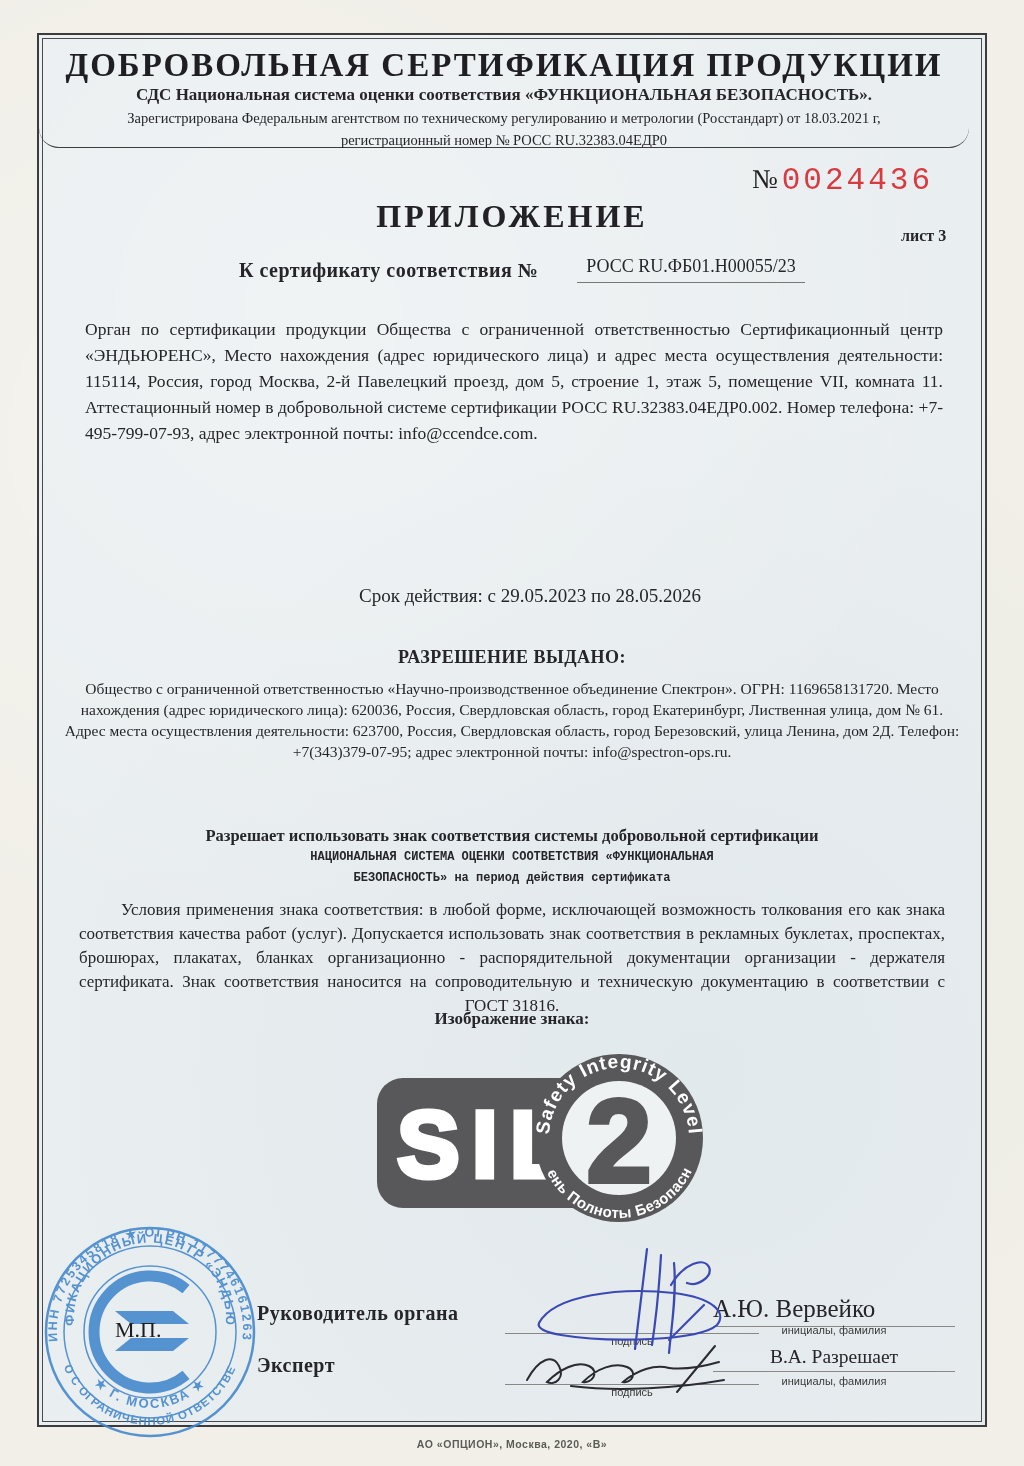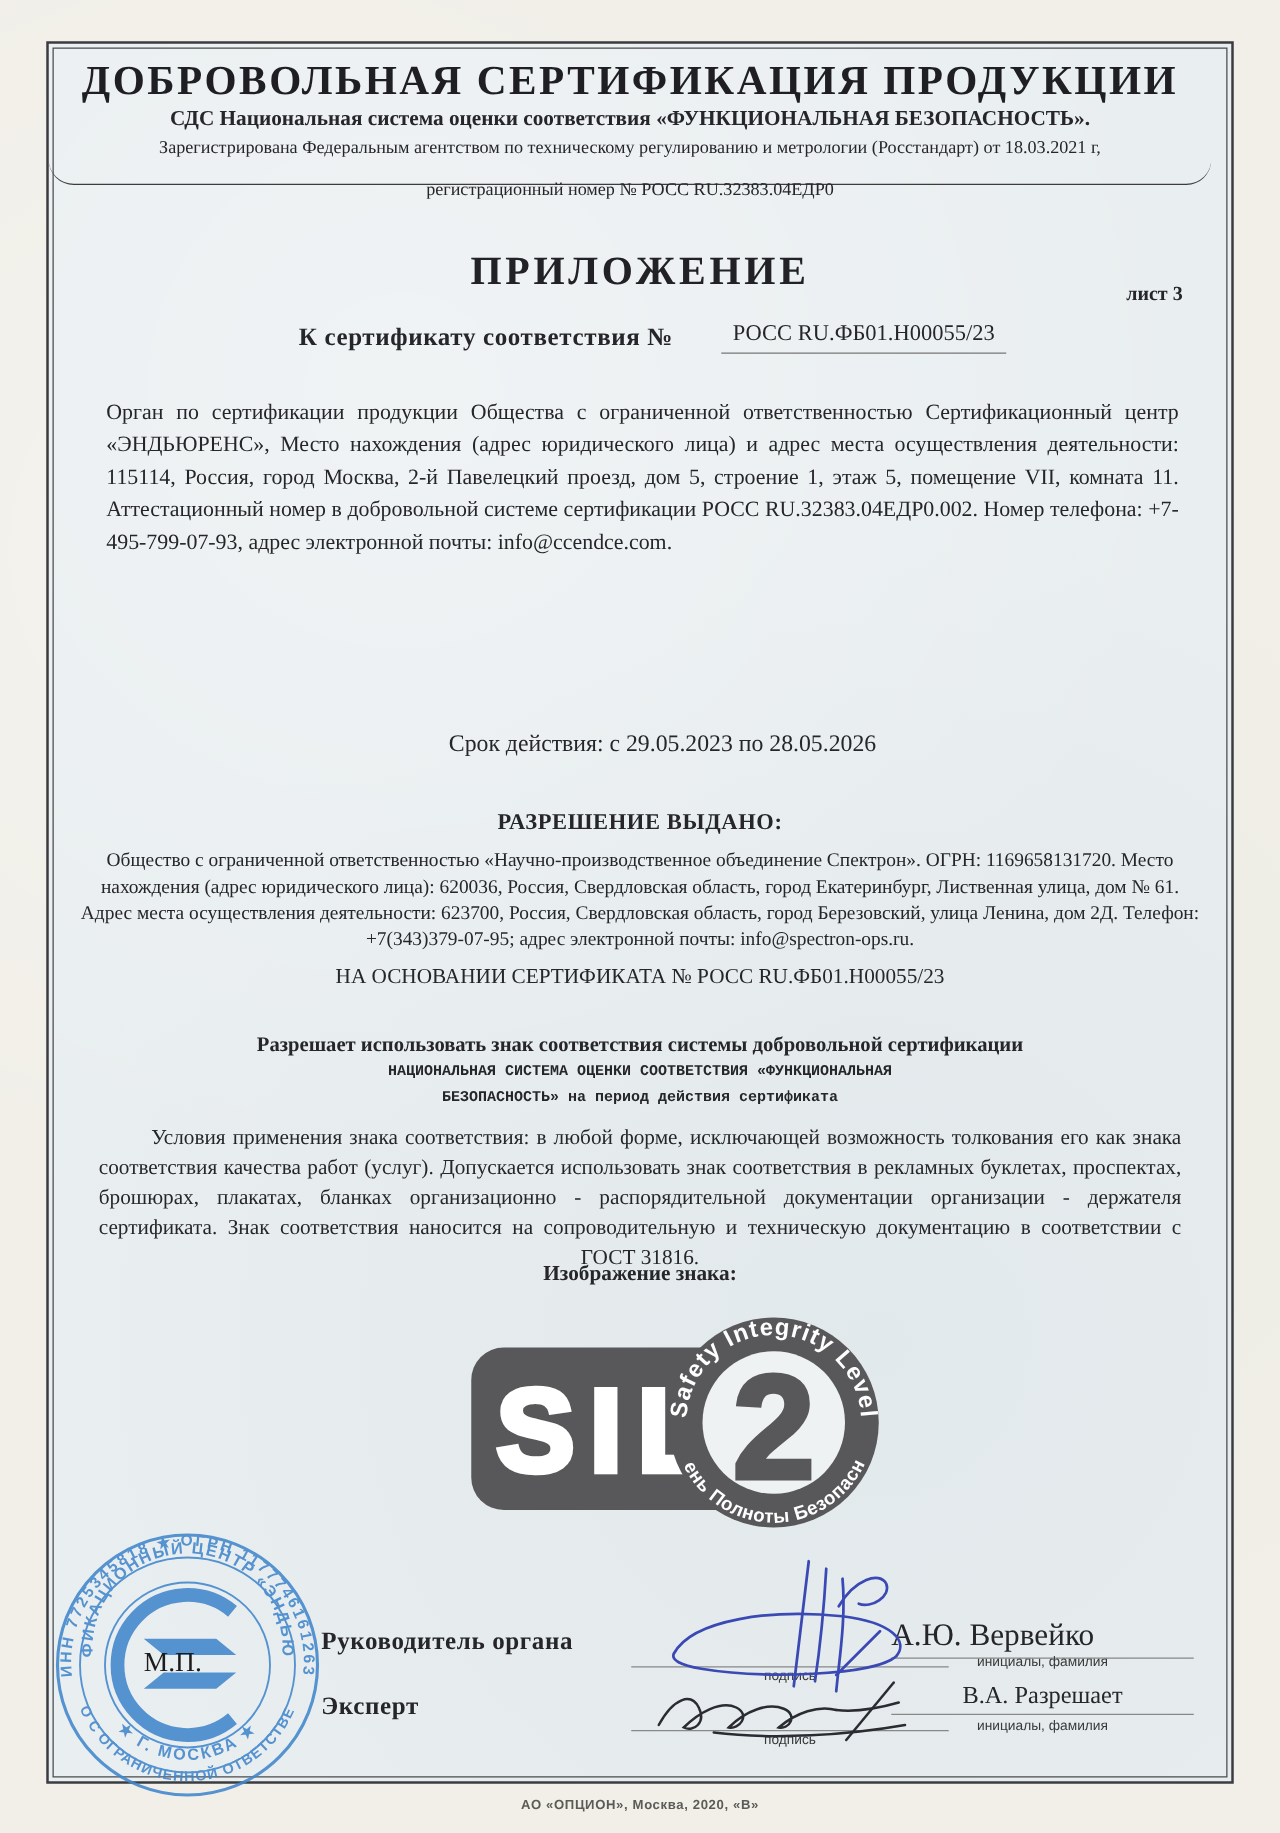--- a/index.html
+++ b/index.html
@@ -66,39 +66,42 @@
 </head>
 <body>
 
 <div class="sheet">
   <div class="sheet-inner"></div>
 
   <div class="hdr">
     <div class="hdr-title">ДОБРОВОЛЬНАЯ СЕРТИФИКАЦИЯ ПРОДУКЦИИ</div>
     <div class="hdr-sub">СДС Национальная система оценки соответствия «ФУНКЦИОНАЛЬНАЯ БЕЗОПАСНОСТЬ».</div>
     <div class="hdr-reg">Зарегистрирована Федеральным агентством по техническому регулированию и метрологии (Росстандарт) от 18.03.2021 г,</div>
-    <div class="hdr-reg" style="margin-top:16px;">регистрационный номер № РОСС RU.32383.04ЕДР0</div>
+    <div class="hdr-reg" style="margin-top:4px;">регистрационный номер № РОСС RU.32383.04ЕДР0</div>
   </div>
 
+  <div class="abs cert-no">
+    <span class="nsign">№</span>
+    <span class="digits" id="red-digits" style="color: rgb(217, 58, 64);">0024436</span>
+  </div>
 
   <div class="abs doc-title">ПРИЛОЖЕНИЕ</div>
   <div class="abs sheet-no">лист 3</div>
 
   <div class="abs tocert-label">К сертификату соответствия №</div>
   <div class="abs tocert-value">РОСС RU.ФБ01.Н00055/23</div>
 
   <div class="abs org-par">Орган по сертификации продукции Общества с ограниченной ответственностью Сертификационный центр «ЭНДЬЮРЕНС», Место нахождения (адрес юридического лица) и адрес места осуществления деятельности: 115114, Россия, город Москва, 2-й Павелецкий проезд, дом 5, строение 1, этаж 5, помещение VII, комната 11. Аттестационный номер в добровольной системе сертификации РОСС RU.32383.04ЕДР0.002. Номер телефона: +7-495-799-07-93, адрес электронной почты: info@ccendce.com.</div>
 
 
   <div class="abs term">Срок действия: с 29.05.2023 по 28.05.2026</div>
 
   <div class="abs issued-h">РАЗРЕШЕНИЕ ВЫДАНО:</div>
   <div class="abs issued-par">Общество с ограниченной ответственностью «Научно-производственное объединение Спектрон». ОГРН: 1169658131720. Место нахождения (адрес юридического лица): 620036, Россия, Свердловская область, город Екатеринбург, Лиственная улица, дом № 61. Адрес места осуществления деятельности: 623700, Россия, Свердловская область, город Березовский, улица Ленина, дом 2Д. Телефон: +7(343)379-07-95; адрес электронной почты: info@spectron-ops.ru.</div>
 
-  <div class="abs basis">НА ОСНОВАНИИ СЕРТИФИКАТА № РОСС RU.ФБ01.Н00055/23</div>
 
   <div class="abs allows">
     <div class="l1">Разрешает использовать знак соответствия системы добровольной сертификации</div>
     <div class="l2">НАЦИОНАЛЬНАЯ СИСТЕМА ОЦЕНКИ СООТВЕТСТВИЯ «ФУНКЦИОНАЛЬНАЯ</div>
     <div class="l3">БЕЗОПАСНОСТЬ» на период действия сертификата</div>
   </div>
 
   <div class="abs conds">Условия применения знака соответствия: в любой форме, исключающей возможность толкования его как знака соответствия качества работ (услуг). Допускается использовать знак соответствия в рекламных буклетах, проспектах, брошюрах, плакатах, бланках организационно - распорядительной документации организации - держателя сертификата. Знак соответствия наносится на сопроводительную и техническую документацию в соответствии с ГОСТ 31816.</div>
 
   <div class="abs sign-label">Изображение знака:</div>

